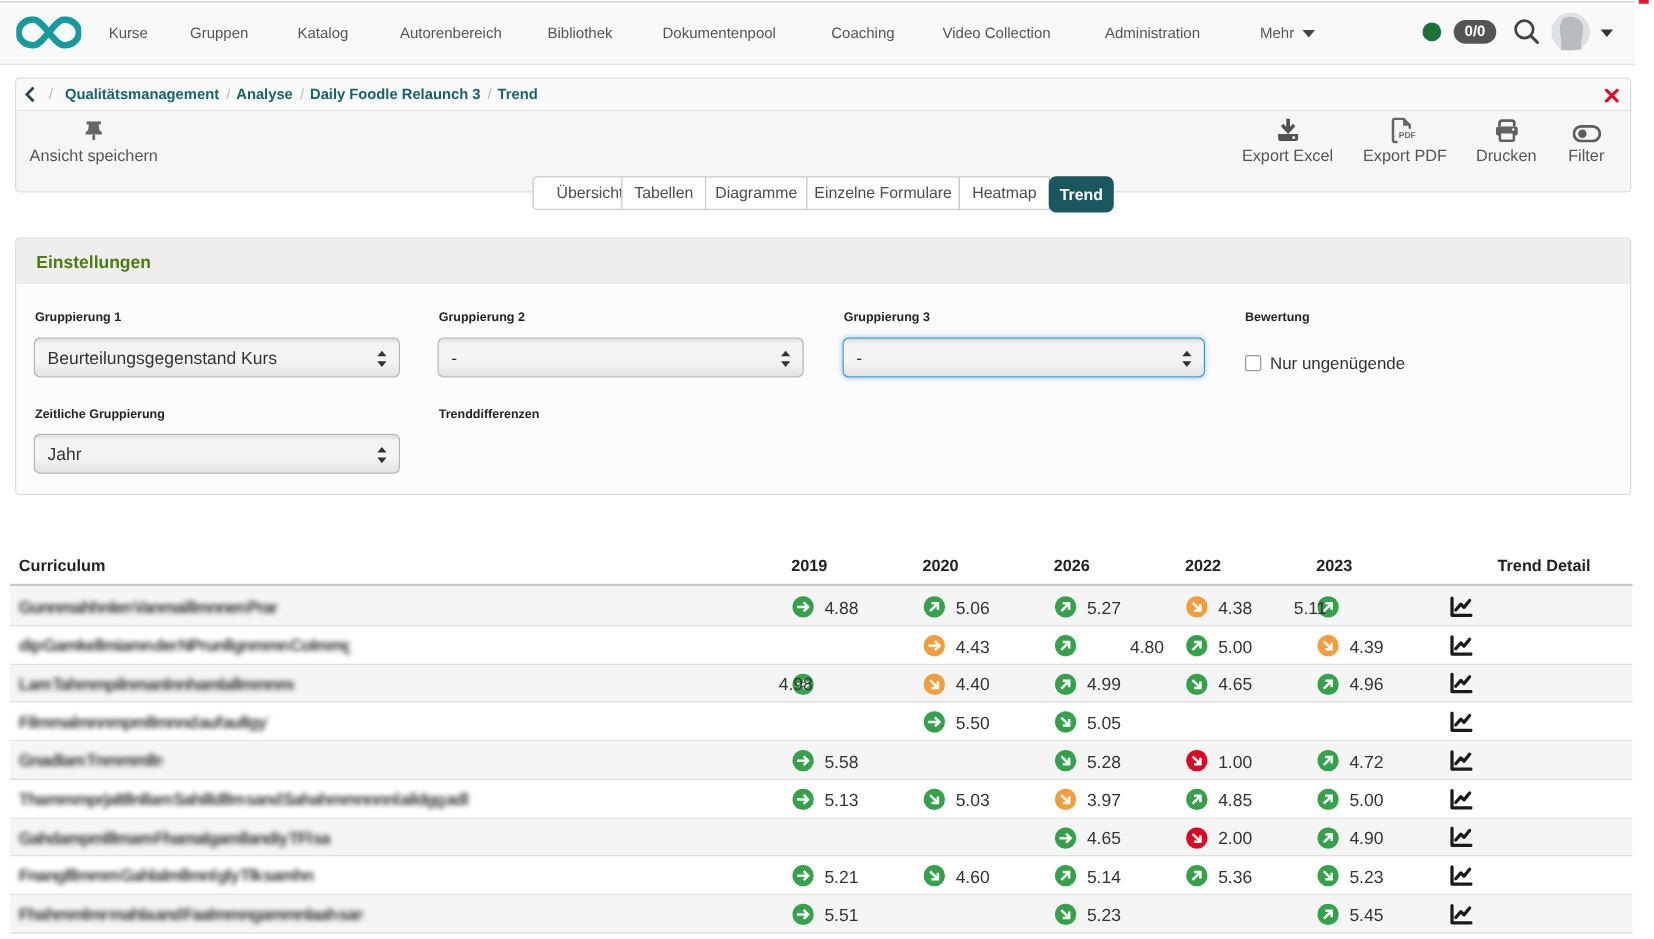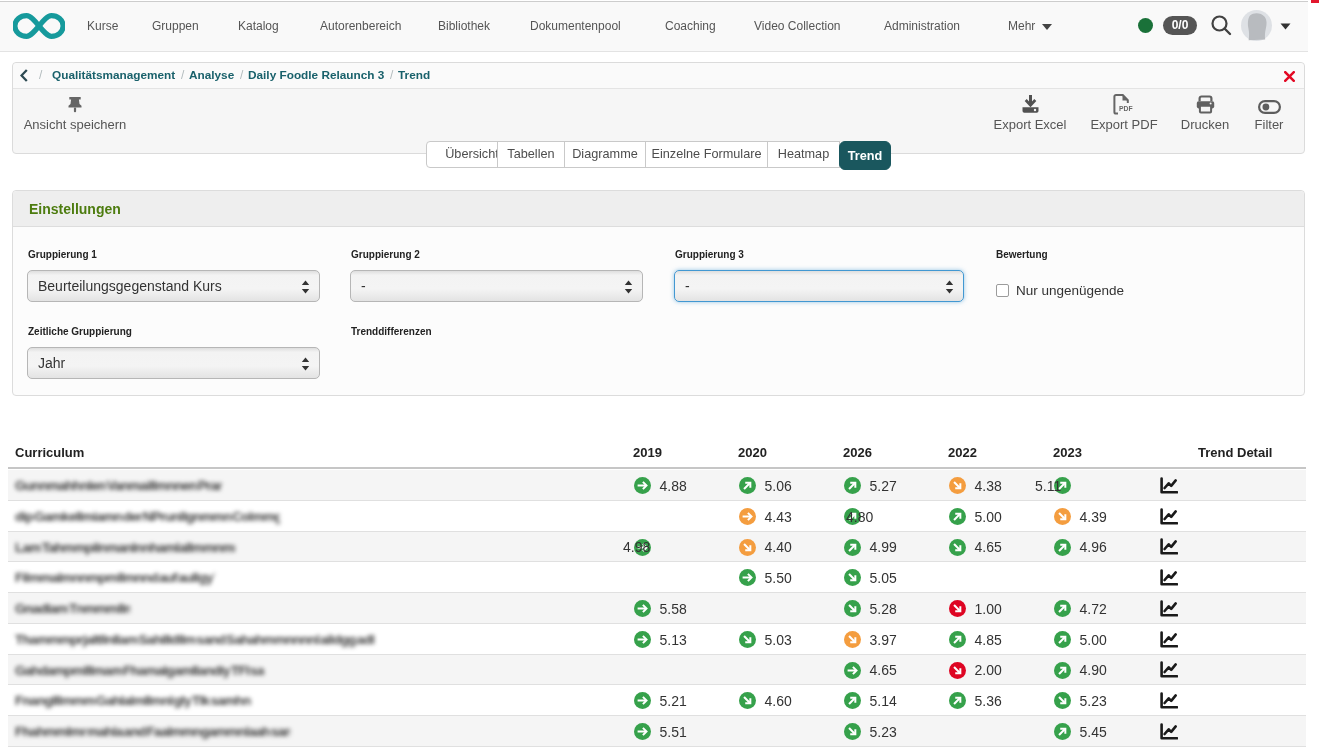--- a/index.html
+++ b/index.html
@@ -228,21 +228,21 @@
         <path d="M8.9 4.9 L12.5 8.5 L8.9 12.1" fill="none" stroke="#fff" stroke-width="2"></path>
       </svg>
     </span>
 <div class="num" style="left:764.5px;top:508.6px;">4.43</div>
 <span class="badge g" style="left:844px;top:507.95px;">
       <svg width="17" height="17" viewBox="0 0 17 17" style="transform:rotate(-45deg);display:block;">
         <path d="M3.6 8.5 H12" stroke="#fff" stroke-width="2"></path>
         <path d="M8.9 4.9 L12.5 8.5 L8.9 12.1" fill="none" stroke="#fff" stroke-width="2"></path>
       </svg>
     </span>
-<div class="num" style="left:846px;top:508.6px;">4.80</div>
+<div class="num" style="left:904px;top:508.6px;">4.80</div>
 <span class="badge g" style="left:949px;top:507.95px;">
       <svg width="17" height="17" viewBox="0 0 17 17" style="transform:rotate(-45deg);display:block;">
         <path d="M3.6 8.5 H12" stroke="#fff" stroke-width="2"></path>
         <path d="M8.9 4.9 L12.5 8.5 L8.9 12.1" fill="none" stroke="#fff" stroke-width="2"></path>
       </svg>
     </span>
 <div class="num" style="left:974.5px;top:508.6px;">5.00</div>
 <span class="badge o" style="left:1054px;top:507.95px;">
       <svg width="17" height="17" viewBox="0 0 17 17" style="transform:rotate(45deg);display:block;">
         <path d="M3.6 8.5 H12" stroke="#fff" stroke-width="2"></path>

